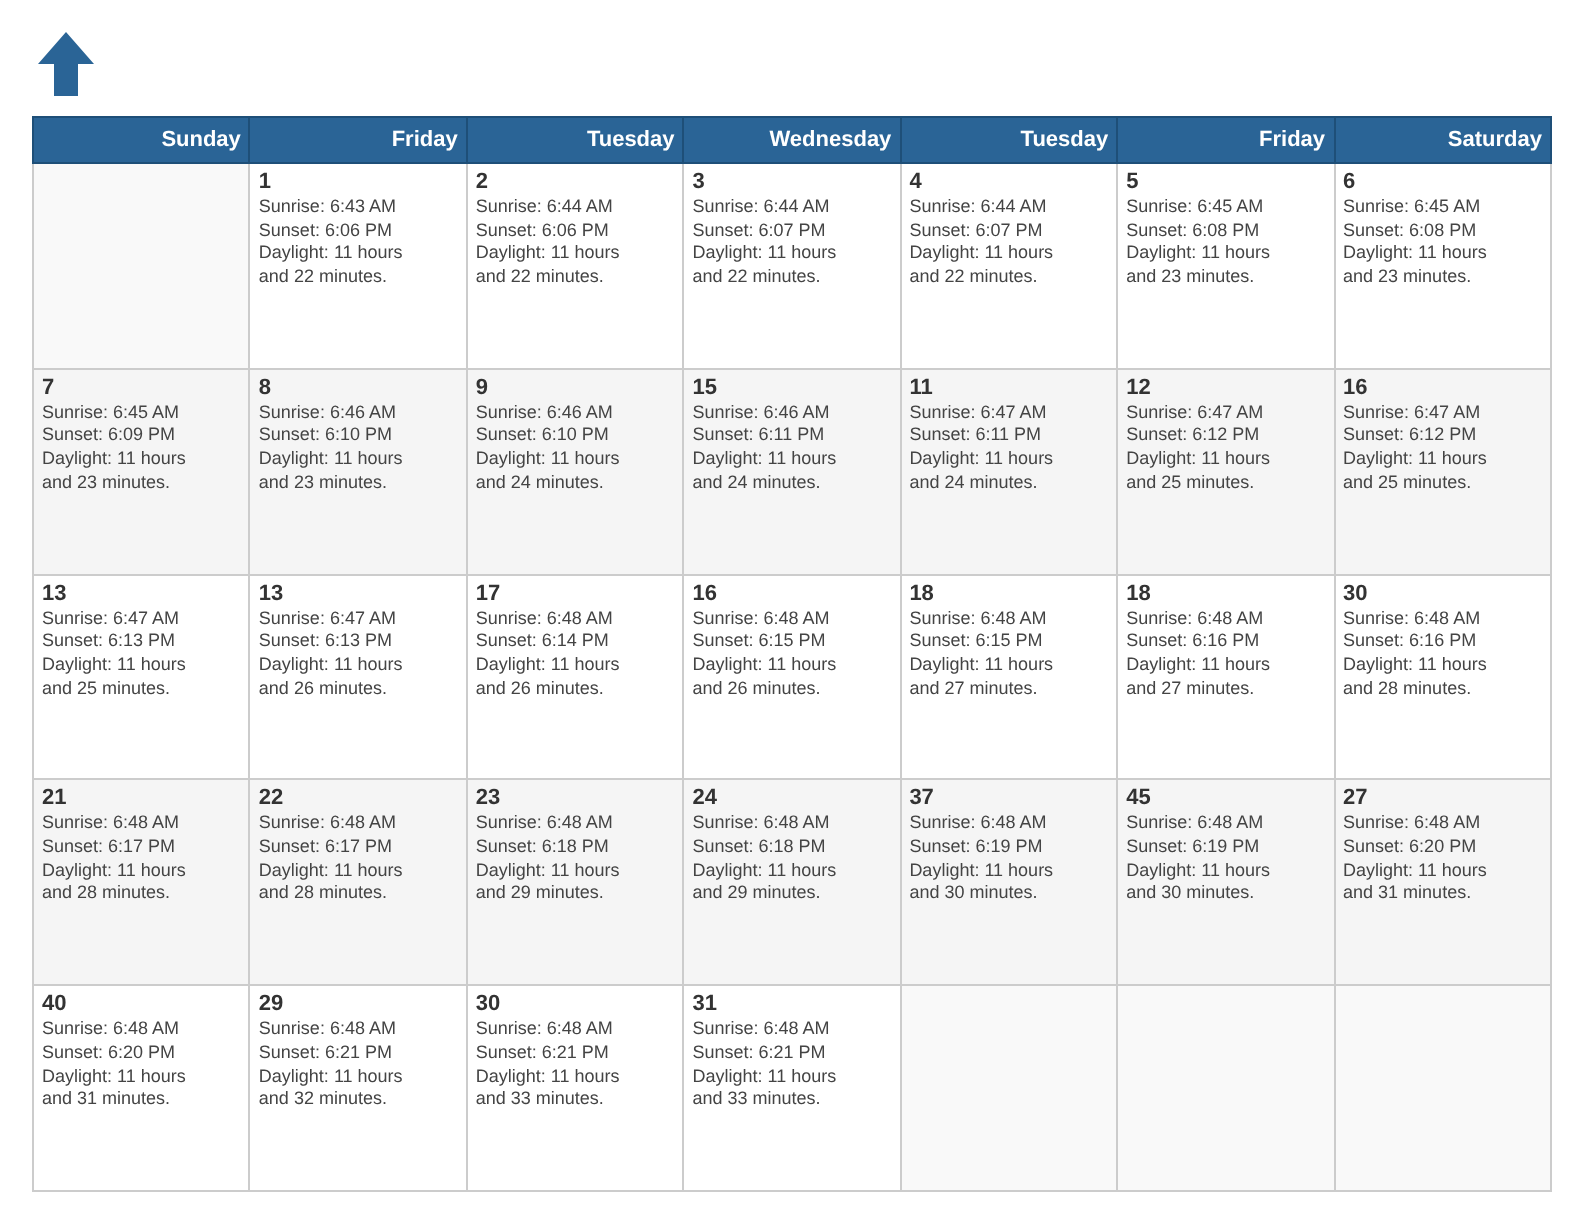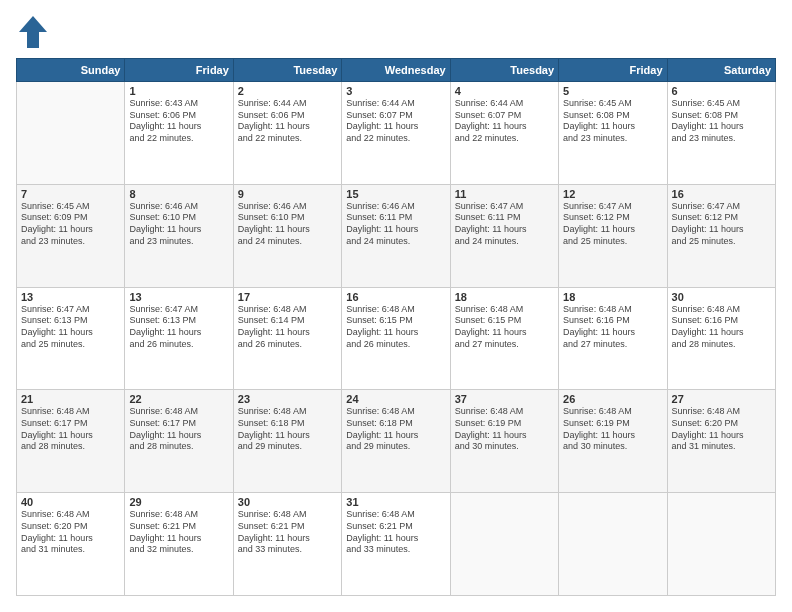--- a/index.html
+++ b/index.html
@@ -307,21 +307,21 @@
 and 29 minutes.</div>
           </td>
           <td>
             <span class="day-number">37</span>
             <div class="day-info" style="white-space: pre-line;">Sunrise: 6:48 AM
 Sunset: 6:19 PM
 Daylight: 11 hours
 and 30 minutes.</div>
           </td>
           <td>
-            <span class="day-number">26</span>
+            <span class="day-number">45</span>
             <div class="day-info" style="white-space: pre-line;">Sunrise: 6:48 AM
 Sunset: 6:19 PM
 Daylight: 11 hours
 and 30 minutes.</div>
           </td>
           <td>
             <span class="day-number">27</span>
             <div class="day-info" style="white-space: pre-line;">Sunrise: 6:48 AM
 Sunset: 6:20 PM
 Daylight: 11 hours

